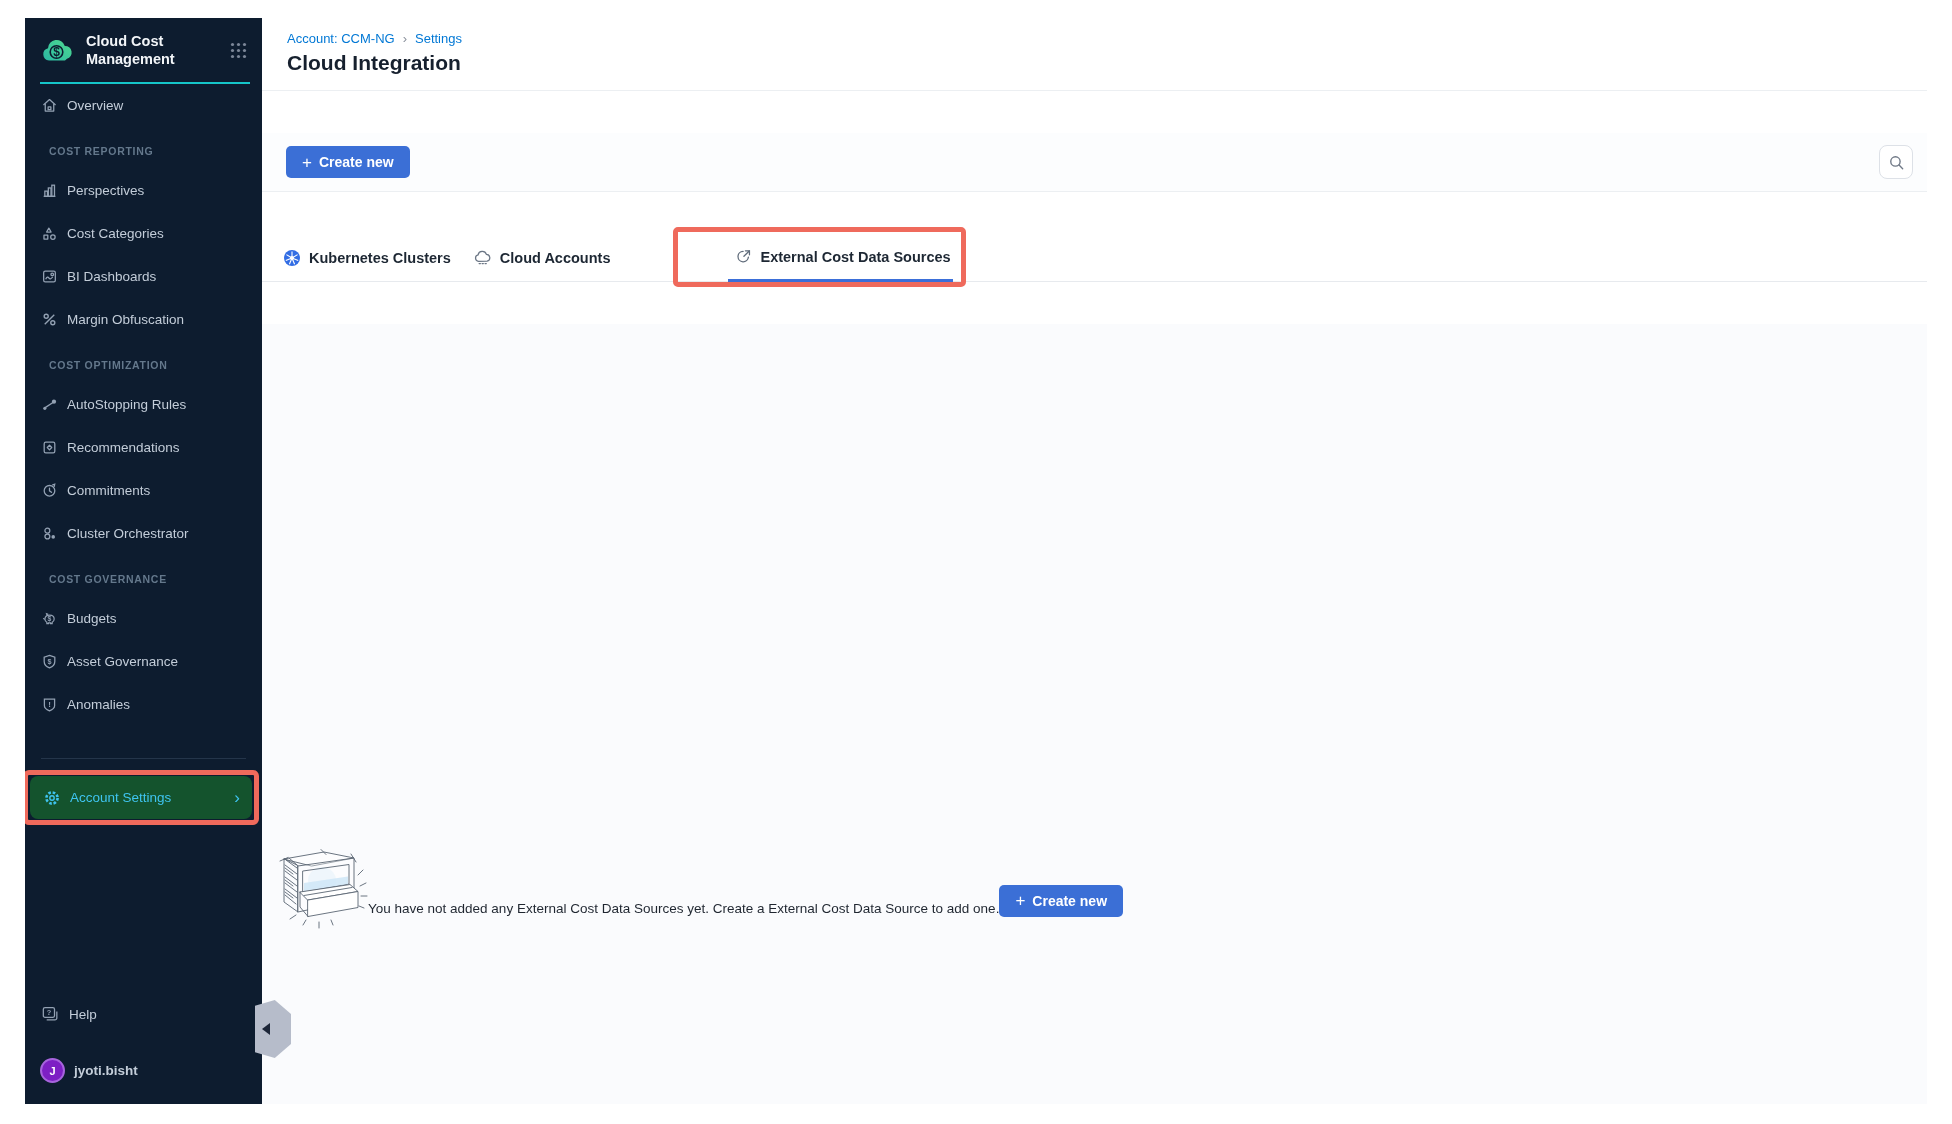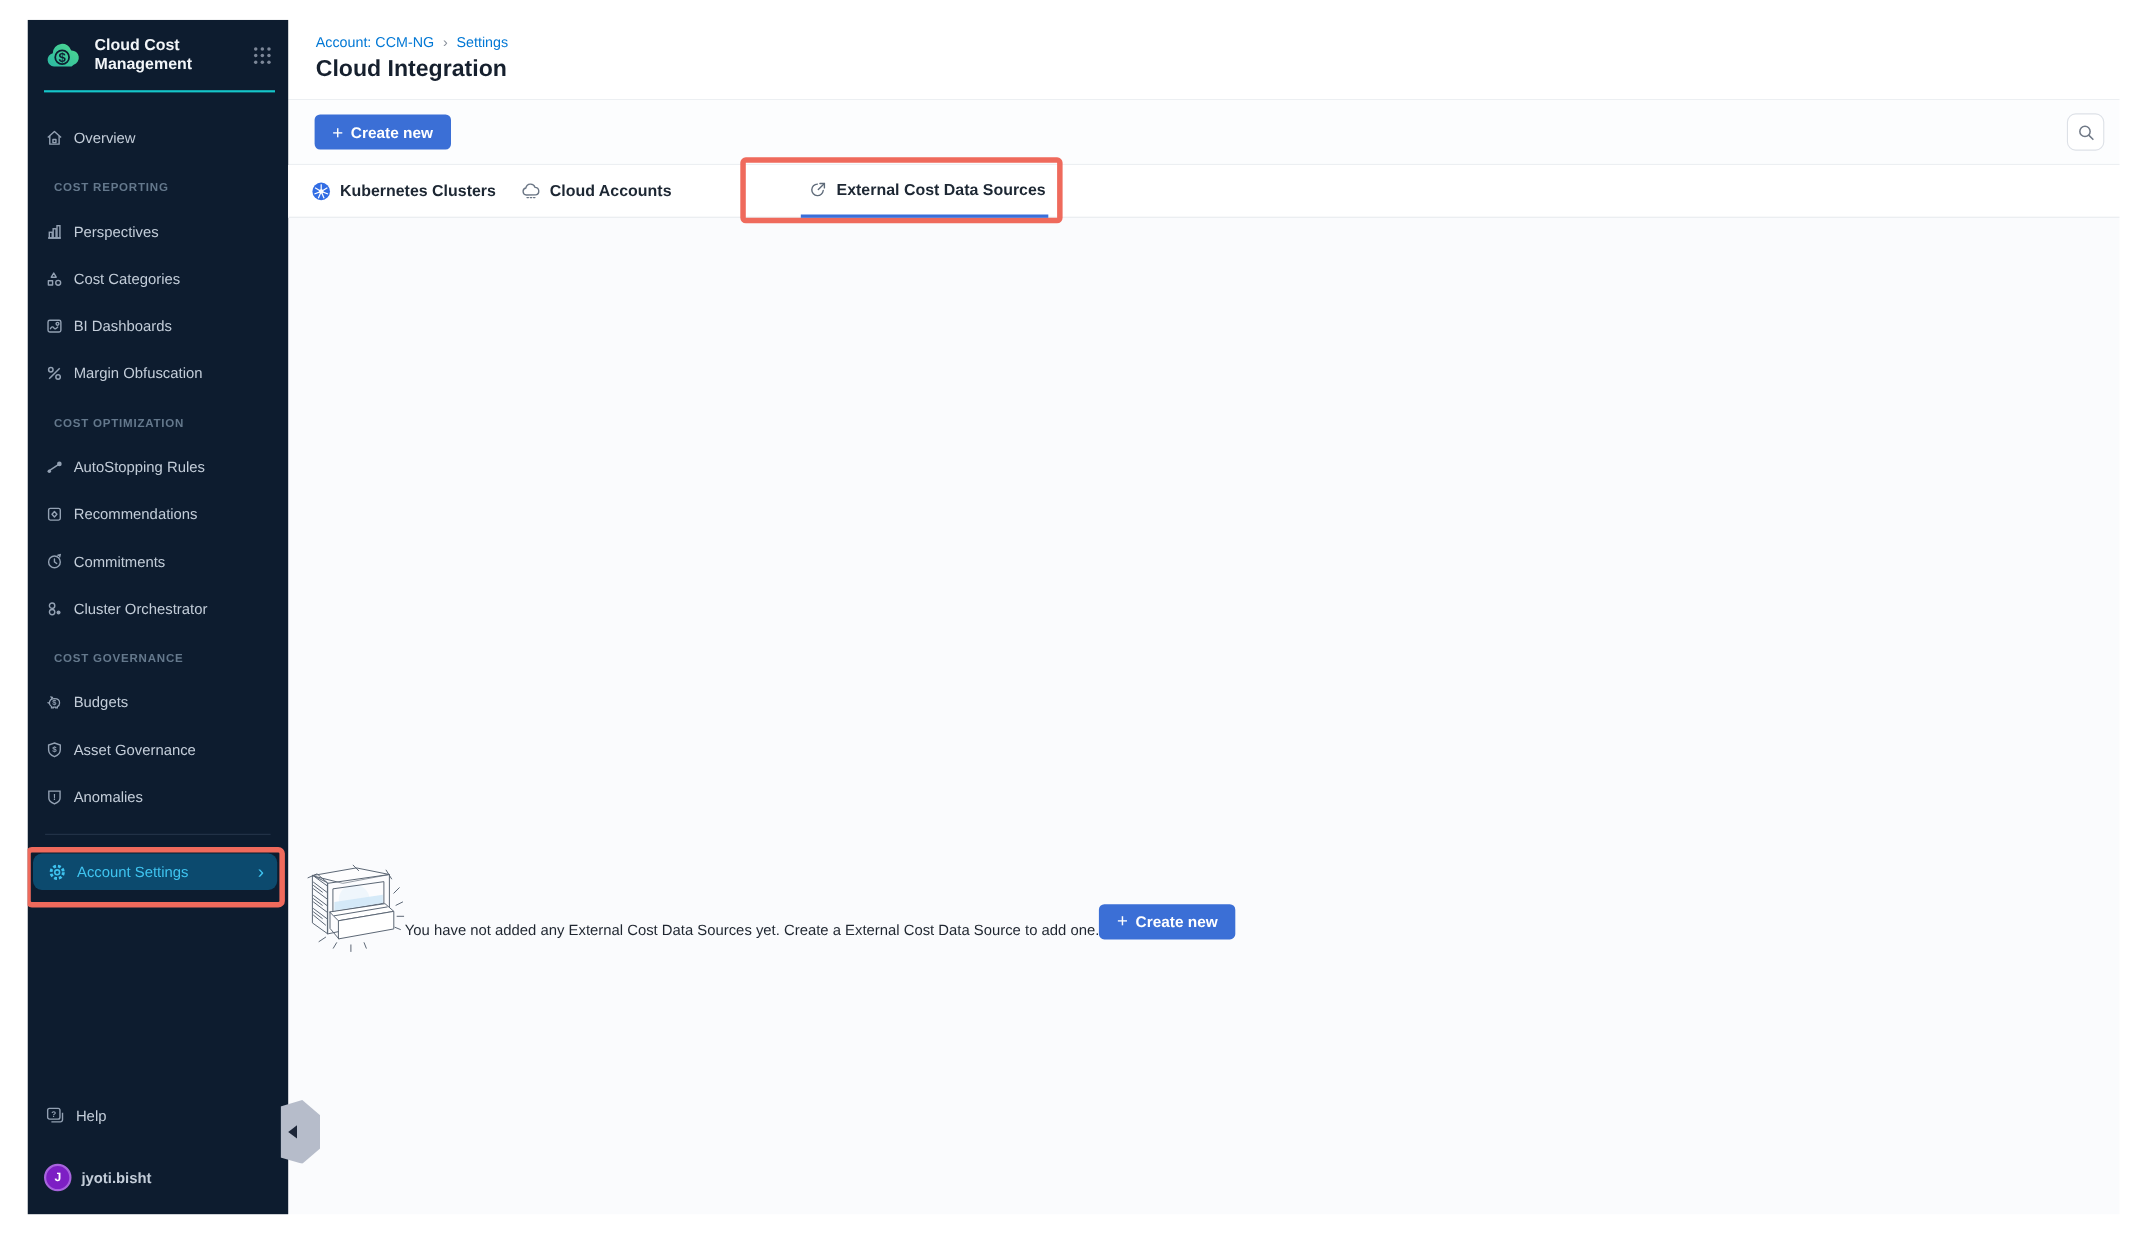--- a/index.html
+++ b/index.html
@@ -7,42 +7,42 @@
   .frame { position:relative; width:1902px; height:1086px; margin:18px 25px 20px 25px; display:flex; overflow:hidden; }
 
   
   .sidebar { position:relative; width:237px; min-width:237px; height:100%; background:#0d1c2f; color:#c3cdd9; display:flex; flex-direction:column; }
   .brand { display:flex; align-items:center; padding:14px 14px 10px 15px; }
   .brand-logo { width:36px; height:28px; display:flex; align-items:center; justify-content:center; margin-right:10px; }
   .brand-title { color:#f2f5f8; font-size:14.5px; font-weight:700; line-height:1.25; width:112px; }
   .grid-icon { margin-left:auto; display:flex; cursor:pointer; }
   .brand-underline { height:2px; background:#15c5c9; margin:4px 12px 0 15px; }
 
-  nav { padding-top:20px; }
+  nav { }
   .nav-section { height:36px; margin-top:6px; display:flex; align-items:center; padding-left:24px; font-size:10.5px; font-weight:700; letter-spacing:.7px; color:#64788c; text-transform:uppercase; }
   .nav-item { height:43px; display:flex; align-items:center; padding:0 12px 0 15px; font-size:13.5px; font-weight:500; color:#c3cdd9; cursor:pointer; text-decoration:none; }
   .nav-item .nicon { width:18px; height:18px; display:flex; align-items:center; justify-content:center; margin-right:9px; color:#93a1b3; flex:none; }
   .nav-divider { position:absolute; left:16px; right:16px; top:740px; height:1px; background:#24354a; }
 
   .as-annotation { position:absolute; left:-2px; top:752px; width:236px; height:55px; border:5px solid #ef6a5c; border-radius:6px; padding:1px 2px; }
-  .nav-item.selected { height:33px; background:#0c4a6e; border-radius:8px; color:#3fc4f0; padding:0 12px 0 13px; }
+  .nav-item.selected { height:43px; background:#14532d; border-radius:8px; color:#3fc4f0; padding:0 12px 0 13px; }
   .nav-item.selected .nicon { color:#3fc4f0; }
   .as-chevron { margin-left:auto; font-size:17px; color:#3fc4f0; line-height:1; }
 
   .sidebar-bottom-help { position:absolute; left:15px; top:986px; display:flex; align-items:center; cursor:pointer; font-size:13.5px; color:#c3cdd9; }
   .sidebar-bottom-help .nicon { width:20px; height:20px; margin-right:9px; color:#93a1b3; display:flex; align-items:center; justify-content:center; }
   .sidebar-user { position:absolute; left:15px; top:1040px; display:flex; align-items:center; cursor:pointer; }
   .avatar { width:25px; height:25px; border-radius:50%; background:#7d1fc4; border:2px solid #a764dd; color:#fff; font-size:11px; font-weight:700; display:flex; align-items:center; justify-content:center; margin-right:9px; }
   .user-name { font-size:13.5px; color:#c3cdd9;font-weight:bold; }
 
   .collapse-handle { position:absolute; left:230px; top:982px; width:36px; height:58px; background:#b6bcca; z-index:6; clip-path:polygon(0% 10%,55% 0%,100% 24%,100% 76%,55% 100%,0% 90%); display:flex; align-items:center; cursor:pointer; }
   .collapse-handle .tri { margin-left:7px; width:0; height:0; border-top:6px solid transparent; border-bottom:6px solid transparent; border-right:8px solid #1d2638; }
 
   
-  .main { flex:1; display:flex; flex-direction:column; background:#fff; min-width:0; }
+  .main { flex:1; display:flex; flex-direction:column; background:#fff; min-width:0;gap:42px; }
   .page-header { height:73px; padding:13px 0 0 25px; background:#fff; border-bottom:1px solid #eceff2; }
   .breadcrumb { display:flex; align-items:center; font-size:13px; }
   .breadcrumb a { color:#0278d5; text-decoration:none; cursor:pointer; }
   .crumb-sep { color:#8a919c; font-size:13px; margin:0 8px; }
   .page-title { margin-top:5px; font-size:21px; font-weight:700; color:#16202e; }
 
   .toolbar { height:59px; background:#fcfdfe; border-bottom:1px solid #eceff2; display:flex; align-items:center; justify-content:space-between; padding:0 14px 0 24px; }
   .btn-primary { display:inline-flex; align-items:center; height:32px; padding:0 16px; background:#3b6fd6; color:#fff; border:none; border-radius:5px; font-size:14px; font-weight:700; font-family:inherit; cursor:pointer; }
   .btn-primary .plus { font-size:17px; font-weight:400; margin-right:7px; line-height:1; }
   .search-btn { width:34px; height:34px; background:#fff; border:1px solid #dde1e7; border-radius:8px; display:flex; align-items:center; justify-content:center; cursor:pointer; }

